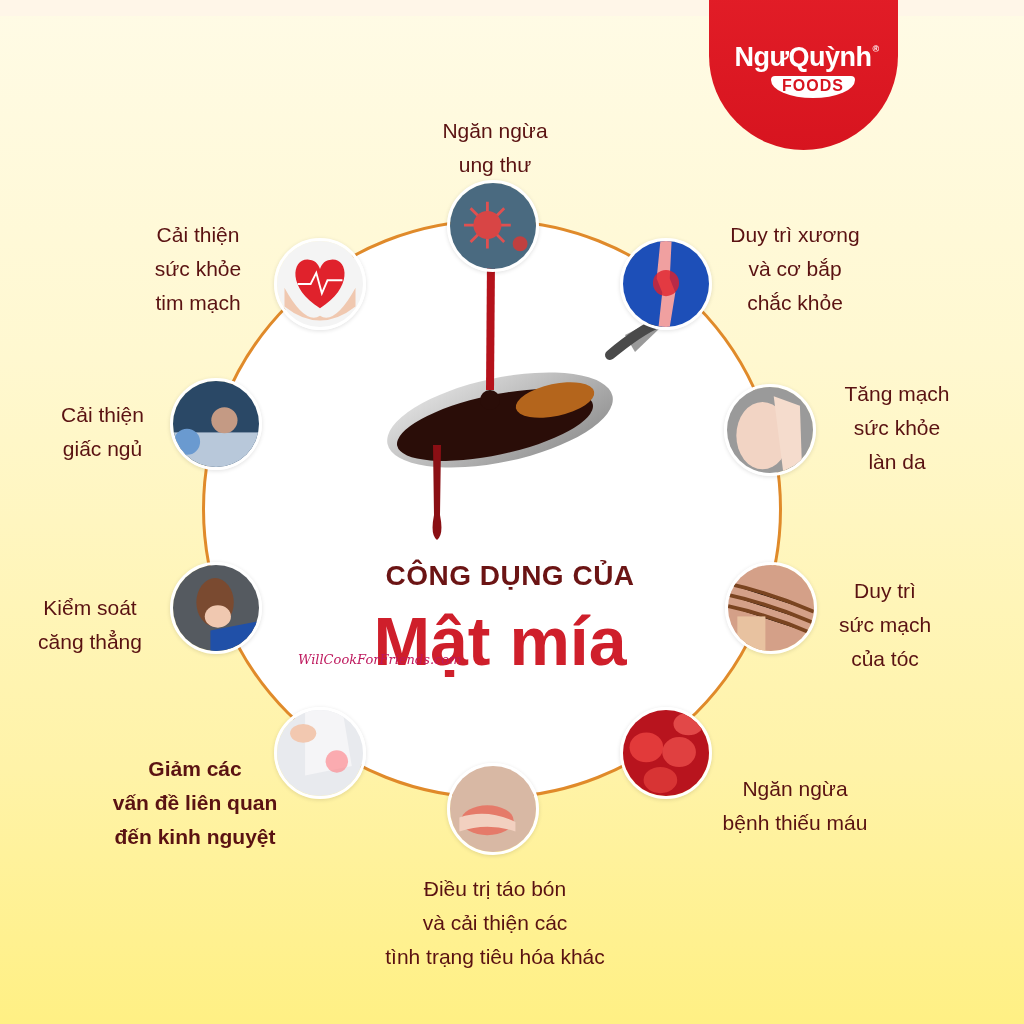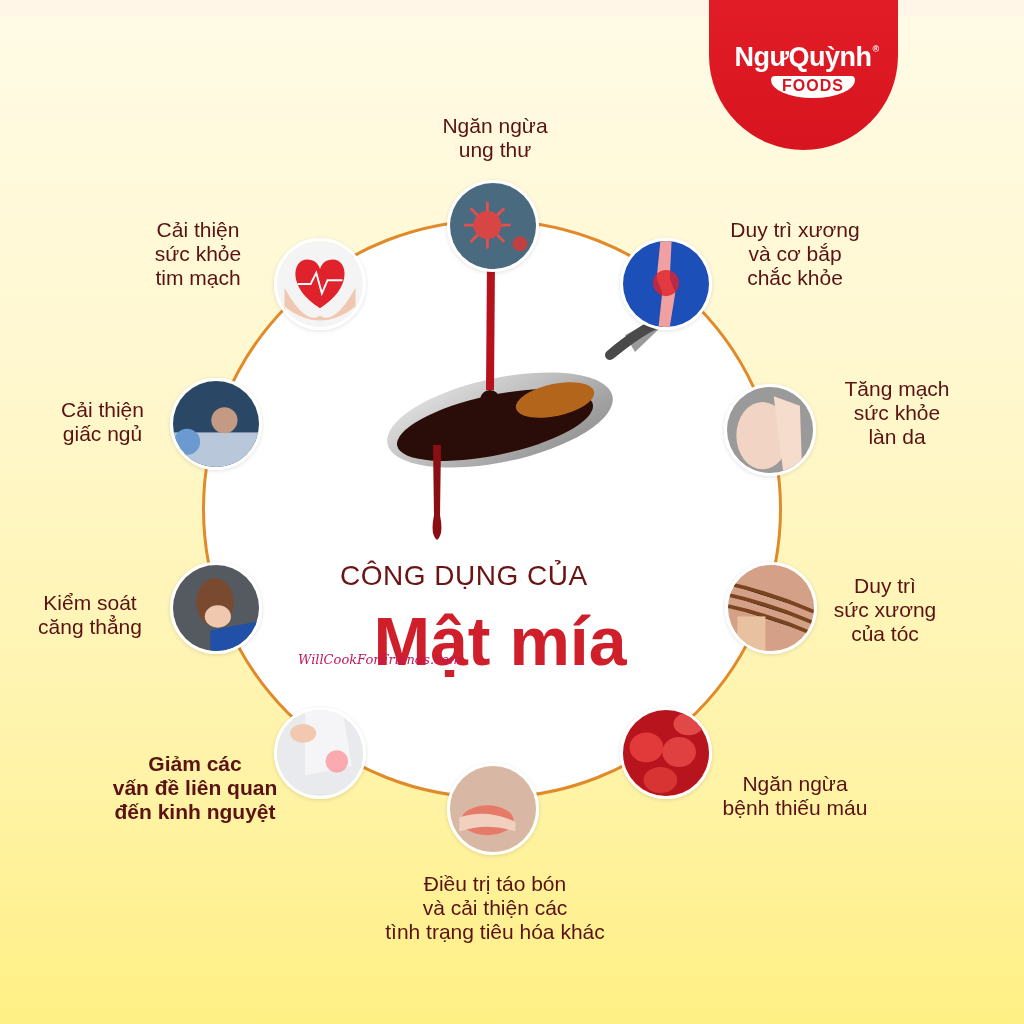--- a/index.html
+++ b/index.html
@@ -22,39 +22,39 @@
       background: #fff; border-radius: 4px 4px 42px 42px / 4px 4px 18px 18px;
       color: #d7141f; font-size: 16px; font-weight: bold; line-height: 20px; letter-spacing: 1px;
     }
     .ring {
       position: absolute; left: 202px; top: 219px; width: 580px; height: 580px;
       border-radius: 50%; background: #ffffff; border: 3px solid #e08a2a;
       box-sizing: border-box;
     }
     .spoon { position: absolute; left: 370px; top: 260px; width: 320px; height: 300px; }
     .title-small {
-      position: absolute; left: 340px; top: 560px; width: 340px; 
-      font-size: 28px; font-weight: normal; color: #6b1414; letter-spacing: 0.5px;
+      position: absolute; left: 340px; top: 560px; width: 340px; text-align: center;
+      font-size: 28px; font-weight: bold; color: #6b1414; letter-spacing: 0.5px;
     }
     .title-big {
       position: absolute; left: 320px; top: 602px; width: 360px; text-align: center;
       font-size: 68px; font-weight: bold; color: #cf1f2b; letter-spacing: 0px;
     }
     .watermark {
       position: absolute; left: 298px; top: 652px; font-family: "DejaVu Serif", serif; font-style: italic;
       font-size: 13px; color: #be185d;
     }
     .node {
       position: absolute; width: 92px; height: 92px; border-radius: 50%;
       border: 3px solid #fff; box-sizing: border-box; overflow: hidden;
       box-shadow: 0 1px 4px rgba(0,0,0,0.12);
     }
     .node svg { width: 100%; height: 100%; display: block; }
     .label {
-      position: absolute; color: #5a1212; font-size: 21px; line-height: 24px; text-align: center;
+      position: absolute; color: #5a1212; font-size: 21px; line-height: 34px; text-align: center;
       white-space: pre;
     }
   </style>
 </head>
 <body>
 
 <div class="topstrip"></div>
 
 <div class="logo">
   <div class="brand"><span>NgưQuỳnh</span><sup>®</sup></div>
@@ -127,21 +127,21 @@
       <rect width="92" height="92" fill="#d4a088"></rect>
     <g stroke="#7a4420" stroke-width="4">
         <path d="M0 20 Q46 30 92 50"></path>
         <path d="M0 32 Q46 42 92 62"></path>
         <path d="M0 44 Q46 54 92 74"></path>
       </g>
     <rect x="10" y="55" width="30" height="40" fill="#e8c2a0"></rect>
     </svg>
 </div>
 <div class="label" style="left:820px; top:574px; width:130px;">Duy trì
-sức xương
+sức mạch
 của tóc</div>
 
 <div class="node" style="left:620px; top:707px;">
   <svg viewBox="0 0 92 92">
       <rect width="92" height="92" fill="#b8141e"></rect>
     <ellipse cx="25" cy="40" rx="18" ry="16" fill="#e23a3a"></ellipse>
       <ellipse cx="60" cy="45" rx="18" ry="16" fill="#e04040"></ellipse>
       <ellipse cx="40" cy="75" rx="18" ry="14" fill="#d83434"></ellipse>
       <ellipse cx="70" cy="15" rx="16" ry="12" fill="#e24848"></ellipse>
     </svg>

